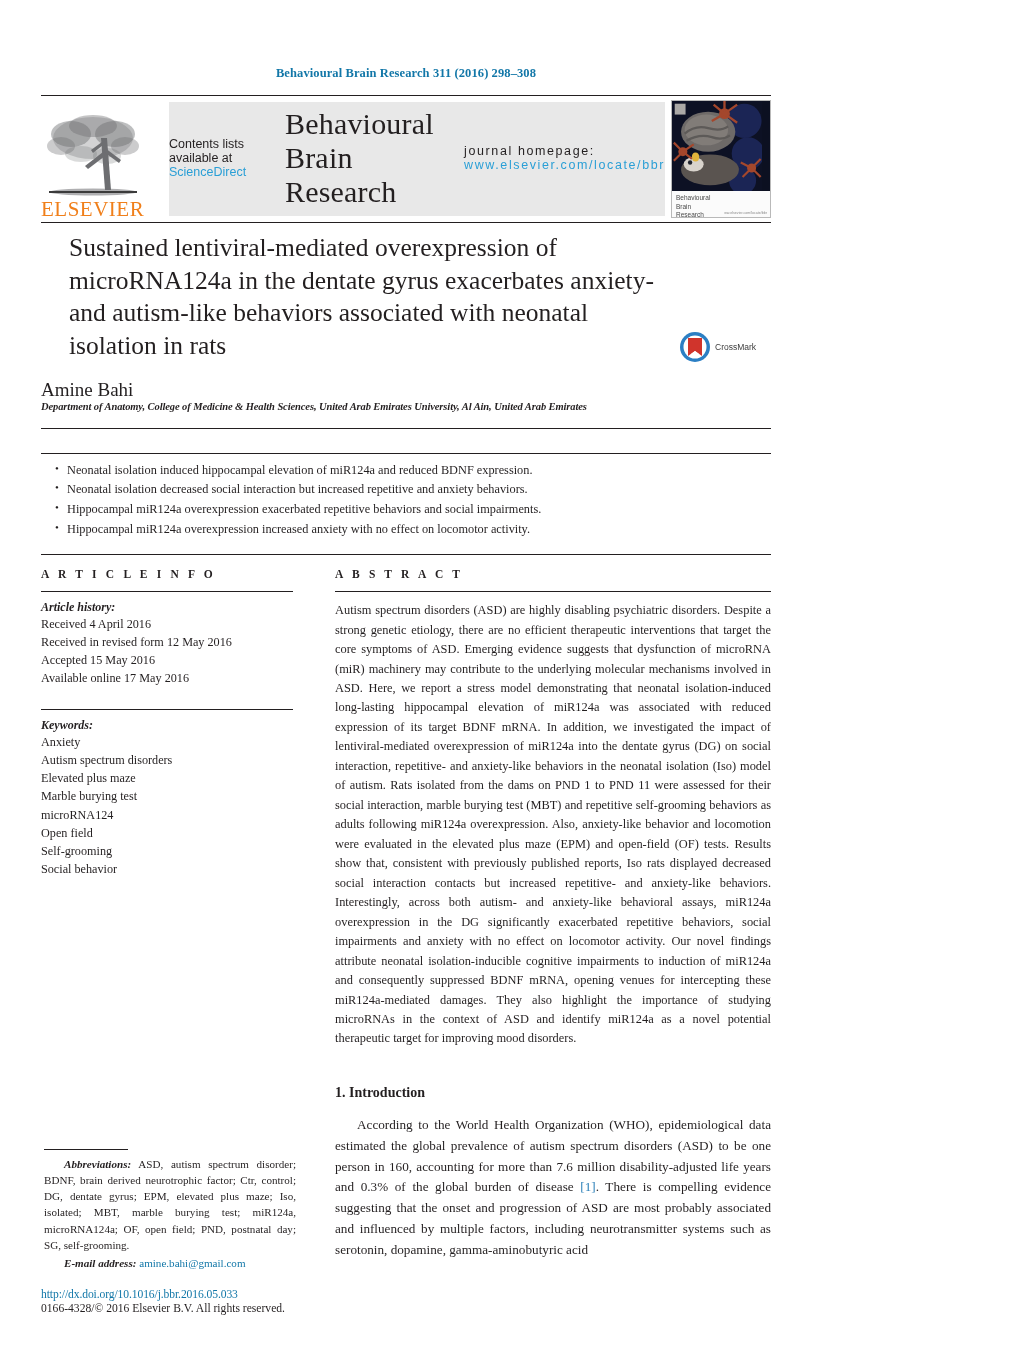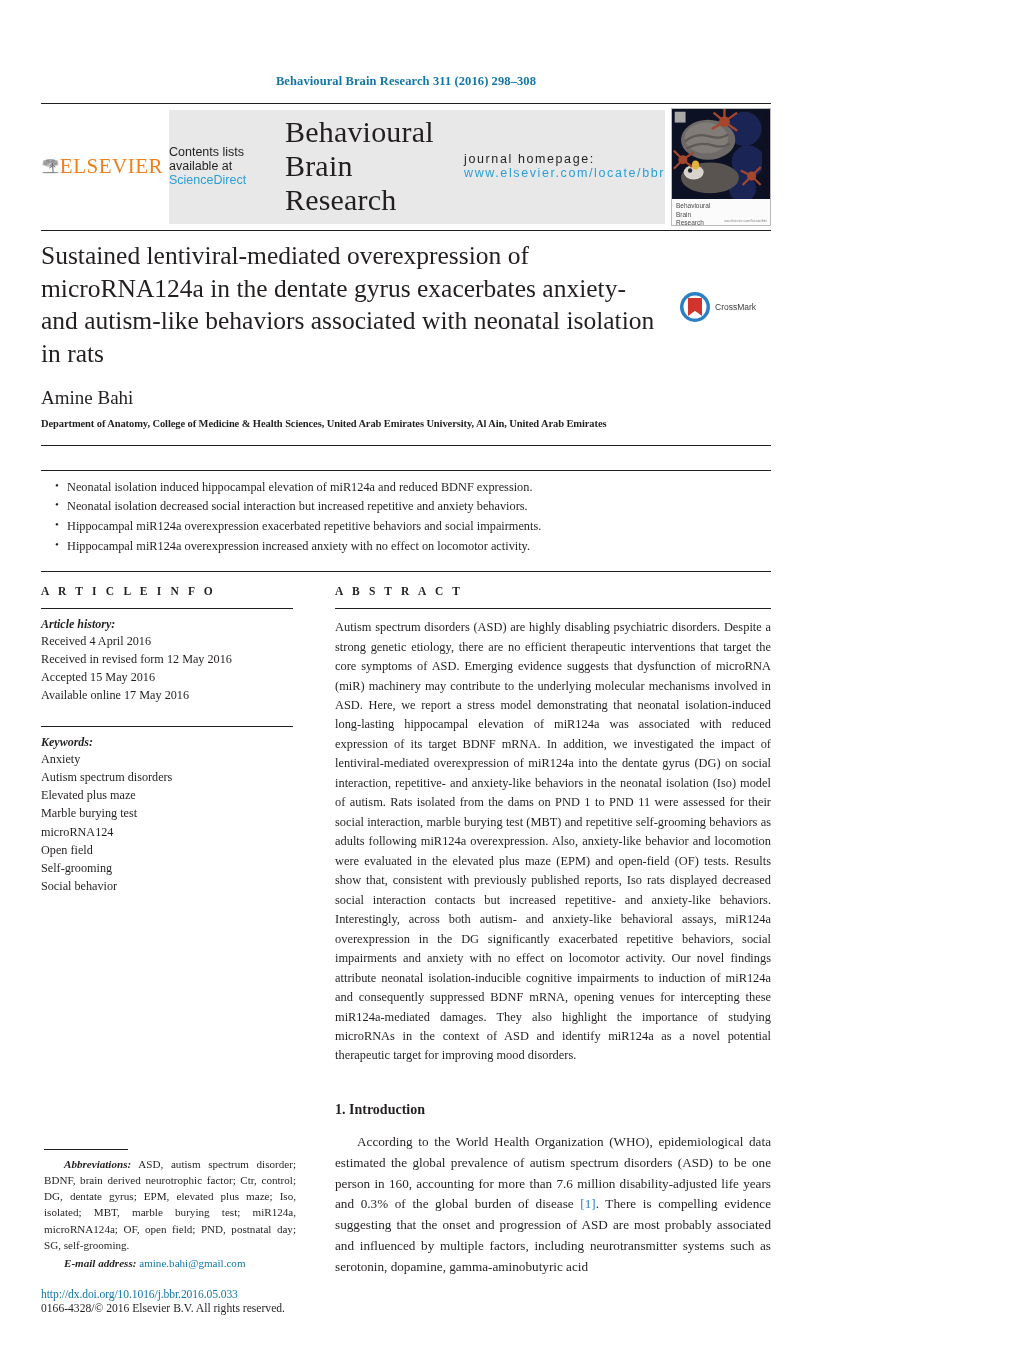--- a/index.html
+++ b/index.html
@@ -13,21 +13,21 @@
     font-family: "Liberation Serif", serif;
     color: #000000;
     position: relative;
     overflow: hidden;
   }
   .page {
     width: 812px;
     height: 1351px;
     position: relative;
     box-sizing: border-box;
-    padding: 8px 41px;
+    padding: 0 41px;
   }
 
   
   .journal-ref {
     text-align: center;
     color: #1277a8;
     font-family: "Liberation Serif", serif;
     font-weight: bold;
     font-size: 12.5px;
     letter-spacing: 0.1px;
@@ -39,21 +39,21 @@
     margin-top: 14px;
     border-top: 1.6px solid #231f20;
     display: flex;
     align-items: stretch;
     height: 126px;
   }
   .elsevier-logo {
     width: 122px;
     flex: 0 0 122px;
     display: flex;
-    align-items: center;
+    flex-direction: column;
     justify-content: flex-end;
     padding-bottom: 2px;
     box-sizing: border-box;
   }
   .tree-svg { display:block; }
   .elsevier-word {
     font-family: "Liberation Serif", serif;
     font-size: 21px;
     letter-spacing: 0.5px;
     color: #f07f1a;
@@ -135,22 +135,23 @@
     margin-top: 0px;
   }
   .section-type {
     font-family: "Liberation Serif", serif;
     font-size: 14.5px;
     color: #231f20;
     padding-top: 10px;
   }
   .title-row {
     display: flex;
-    align-items: center;
+    align-items: flex-end;
     margin-top: 9px;
+    margin-left: 28px;
   }
   .article-title {
     flex: 1 1 auto;
     font-family: "Liberation Serif", serif;
     font-size: 25.5px;
     line-height: 1.28;
     color: #231f20;
     font-weight: normal;
     margin: 0;
     padding-right: 16px;
@@ -168,24 +169,24 @@
     color: #3c3c3c;
   }
   .author-name {
     font-family: "Liberation Serif", serif;
     font-size: 19px;
     color: #231f20;
     margin-top: 16px;
   }
   .affiliation {
     font-family: "Liberation Serif", serif;
+    font-style: italic;
     font-weight: bold;
     font-size: 10.5px;
     color: #231f20;
-    margin-top: 9px;
     letter-spacing: -0.1px;
   }
 
   
   .hl-block {
     margin-top: 16px;
     border-top: 1.3px solid #231f20;
     padding-top: 13px;
   }
   .col-head {

